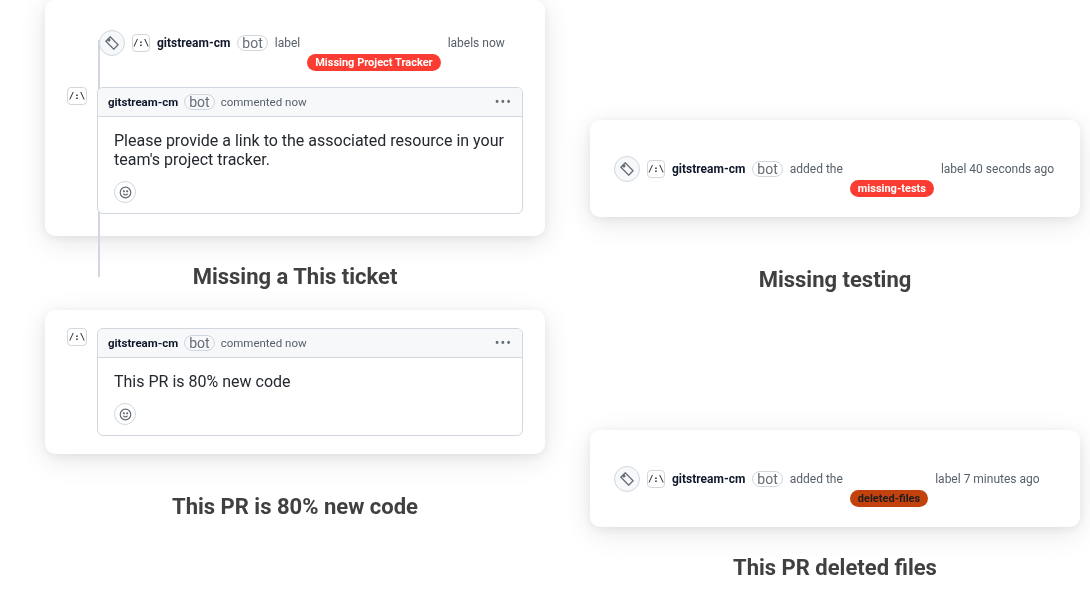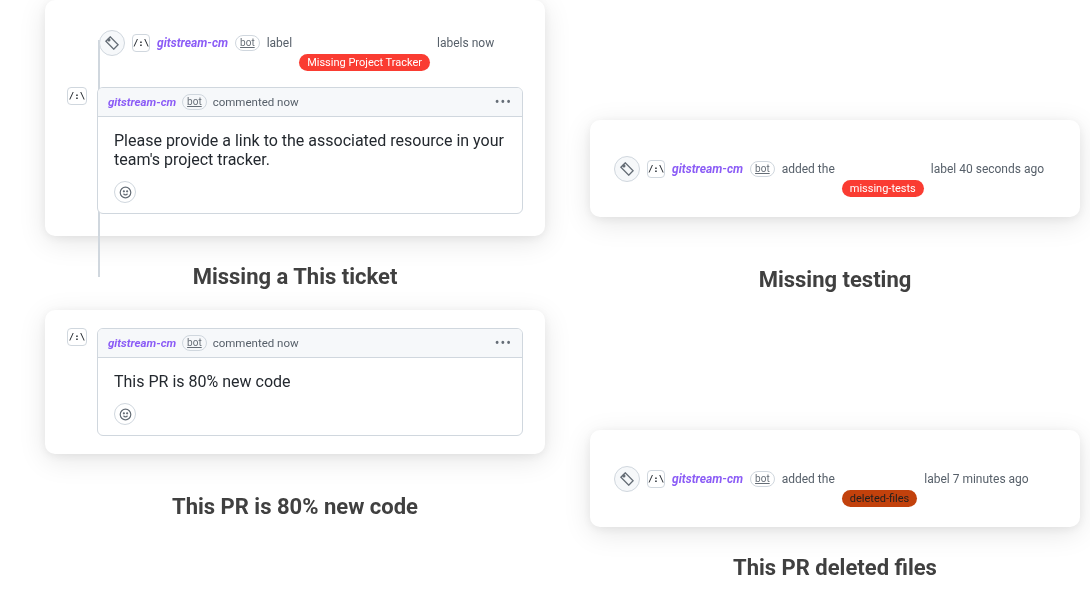--- a/index.html
+++ b/index.html
@@ -55,35 +55,34 @@
   .avatar {
     width: 18px; height: 18px;
     border-radius: 4px;
     background: #fff;
     border: 1px solid #d0d7de;
     display:flex; align-items:center; justify-content:center;
     font-size: 9px; font-weight: 700; color: #24292f;
     font-family: ui-monospace, monospace;
     flex-shrink: 0;
   }
-  .actor { color: #8b5cf6; font-weight: 700; font-style: italic; }
+  .actor { color: #0f172a; font-weight: 700; }
   .bot-pill {
     border: 1px solid #d0d7de;
     border-radius: 9px;
     padding: 0 4px;
-    font-size: 10px;
+    font-size: 14px;
     color: #656d76;
     line-height: 14px;
-    text-decoration: underline;
   }
   .pill {
     border-radius: 999px;
     padding: 2px 8px;
     font-size: 11px;
-    font-weight: 400;
+    font-weight: 700;
     color: #fff;
     display: inline-block;
     margin-top: 40px;
   }
   .pill-red { background: #fa3c32; }
   .pill-yellow { background: #c2410c; color: #1f1f1f; }
 
   .vert-line {
     position: absolute;
     left: 53px;

